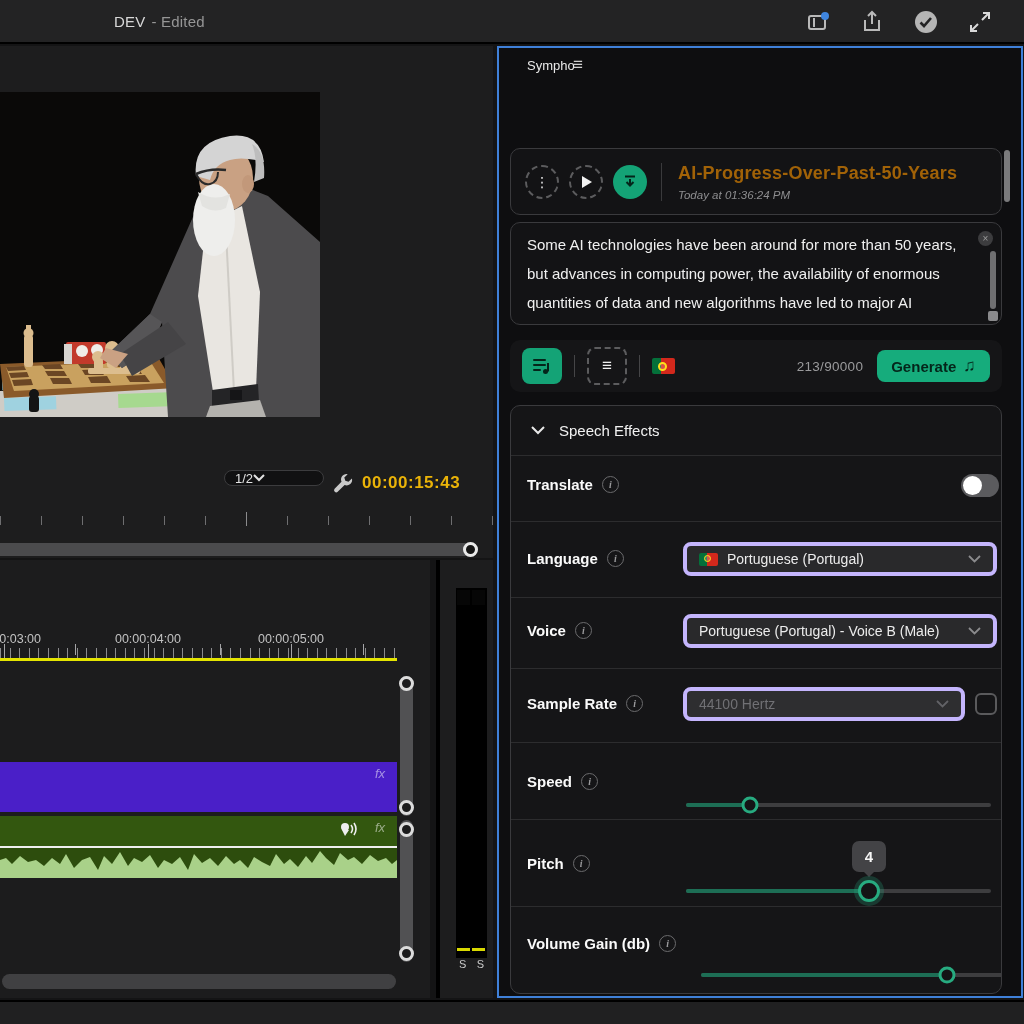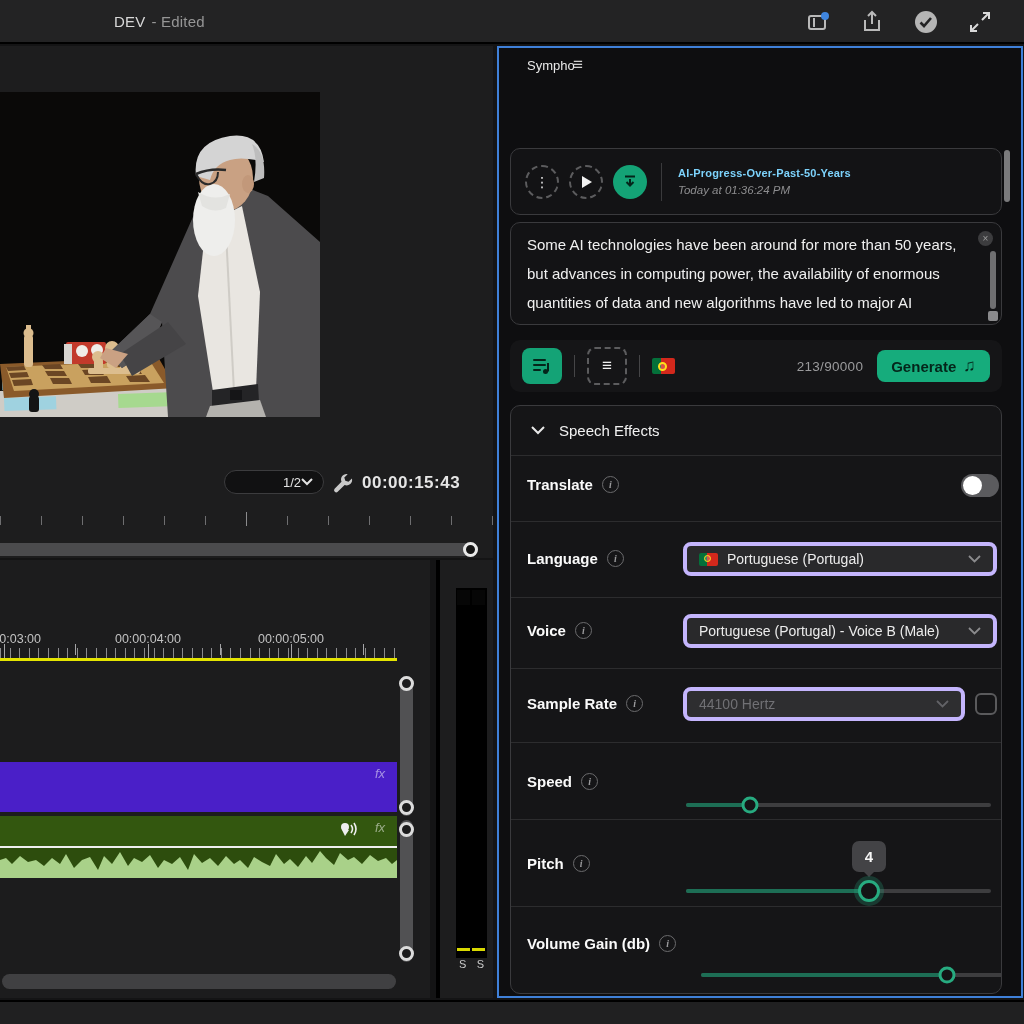--- a/index.html
+++ b/index.html
@@ -9,23 +9,23 @@
 
   
   .topbar { left:0; top:0; width:1024px; height:44px; background:#232324; border-bottom:2px solid #000; }
   .win-title { left:114px; top:13px; font-size:15px; color:#d8d8d8; letter-spacing:.2px; }
   .win-title .sub { color:#969696; margin-left:6px; }
   .tb-ico { top:10px; width:24px; height:24px; }
 
   
   .monitor { left:0; top:46px; width:493px; height:512px; background:#1d1d1e; overflow:hidden; }
   .video { left:0; top:46px; width:320px; height:325px; background:#0a0908; }
-  .page-drop { left:224px; top:424px; width:100px; height:24px; background:#111112; border:1px solid #3c3c3e; border-radius:13px; display:flex; align-items:center; justify-content:flex-end; padding:0 10px; color:#e2e2e2; font-size:13px; }
+  .page-drop { left:224px; top:424px; width:100px; height:16px; background:#111112; border:1px solid #3c3c3e; border-radius:13px; display:flex; align-items:center; justify-content:flex-start; padding:0 10px; color:#e2e2e2; font-size:13px; }
   .wrench { left:332px; top:426px; }
-  .timecode { left:362px; top:427px; font-size:17px; font-weight:bold; color:#e5e5e5; letter-spacing:.5px; }
+  .timecode { left:362px; top:427px; font-size:17px; font-weight:bold; color:#eab308; letter-spacing:.5px; }
   .mini-ruler { left:0; top:470px; width:493px; height:9px;
      background:repeating-linear-gradient(90deg,#6e6e70 0 1px,transparent 1px 41px); }
   .mini-ruler-mid { left:246px; top:466px; width:1px; height:14px; background:#8b8b8d; }
   .scrubber { left:0; top:497px; width:478px; height:13px; background:#4b4b4d; border-radius:0 7px 7px 0; }
   .playhead-dot { left:463px; top:496px; width:15px; height:15px; border-radius:50%; background:#151515; border:3px solid #e9e9e9; }
 
   
   .timeline { left:0; top:560px; width:430px; height:438px; background:#1c1c1d; overflow:hidden; }
   .ruler-label { top:72px; width:100px; text-align:center; font-size:12.5px; color:#c2c2c2; }
   .ticks { left:0; top:88px; width:400px; height:10px;
@@ -54,21 +54,21 @@
   .plugin { left:497px; top:46px; width:526px; height:952px; background:#0e0e10; border:2px solid #3f80d8; overflow:hidden; }
   .pl-head-title { left:28px; top:10px; font-size:13px; color:#e8e8e8; }
   .pl-head-menu { left:74px; top:7px; font-size:17px; color:#cfcfcf; }
   .tabs { left:11px; top:42px; width:500px; height:46px; background:#2b2b2c; border-radius:9px; display:flex; }
   .tab { flex:1; display:flex; align-items:center; justify-content:center; gap:10px; font-size:15px; font-weight:600; color:#f2f2f2; border-radius:9px; }
   .tab.active { background:#151517; }
   .item { left:11px; top:100px; width:492px; height:67px; background:#131315; border:1px solid #3a3a3d; border-radius:10px; display:flex; align-items:center; padding:0 14px; }
   .circle-btn { width:34px; height:34px; border-radius:50%; border:2px dashed #5c5c5e; display:flex; align-items:center; justify-content:center; color:#e8e8e8; font-size:14px; margin-right:10px; flex:none; }
   .dl-btn { width:34px; height:34px; border-radius:50%; background:#14a376; border:none; margin-right:14px; }
   .item-divider { width:1px; height:38px; background:#3a3a3c; margin-right:16px; }
-  .item-title { font-size:11px; font-weight:700; color:#7dd3fc; letter-spacing:.2px; }
+  .item-title { font-size:18px; font-weight:700; color:#a16207; letter-spacing:.2px; }
   .item-sub { font-size:11.5px; font-style:italic; color:#8d8d8f; margin-top:5px; }
   .items-scroll { left:505px; top:102px; width:6px; height:52px; background:#7a7a7c; border-radius:3px; }
   .textbox { left:11px; top:174px; width:492px; height:103px; background:#131315; border:1px solid #3a3a3d; border-radius:10px; overflow:hidden; }
   .textbox-inner { left:16px; top:7px; width:430px; font-size:15px; line-height:29px; color:#f0f0f0; }
   .tb-close { right:8px; top:8px; width:15px; height:15px; border-radius:50%; background:#3c3c3e; color:#9a9a9a; font-size:10px; line-height:15px; text-align:center; }
   .tb-scroll { right:5px; top:28px; width:6px; height:58px; background:#6f6f71; border-radius:3px; }
   .tb-grip { right:3px; bottom:3px; width:10px; height:10px; background:#8a8a8c; border-radius:2px; }
   .toolrow { left:11px; top:292px; width:492px; height:52px; background:#151517; border-radius:10px; display:flex; align-items:center; padding:0 12px; }
   .green-sq-btn { width:40px; height:36px; background:#14a376; border-radius:8px; display:flex; align-items:center; justify-content:center; flex:none; }
   .tool-sep { width:1px; height:22px; background:#454547; margin:0 12px; }

